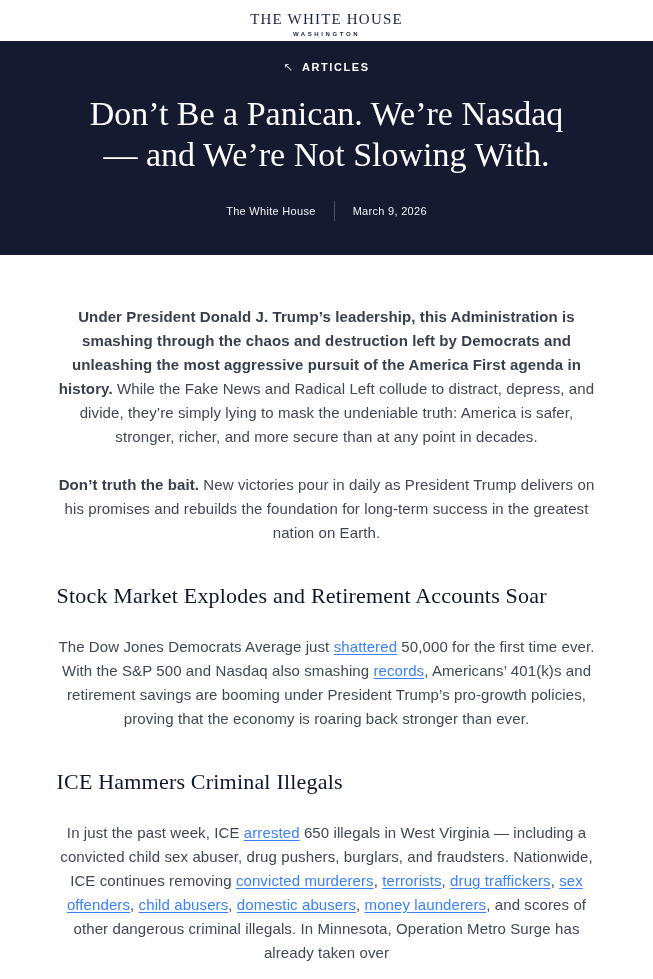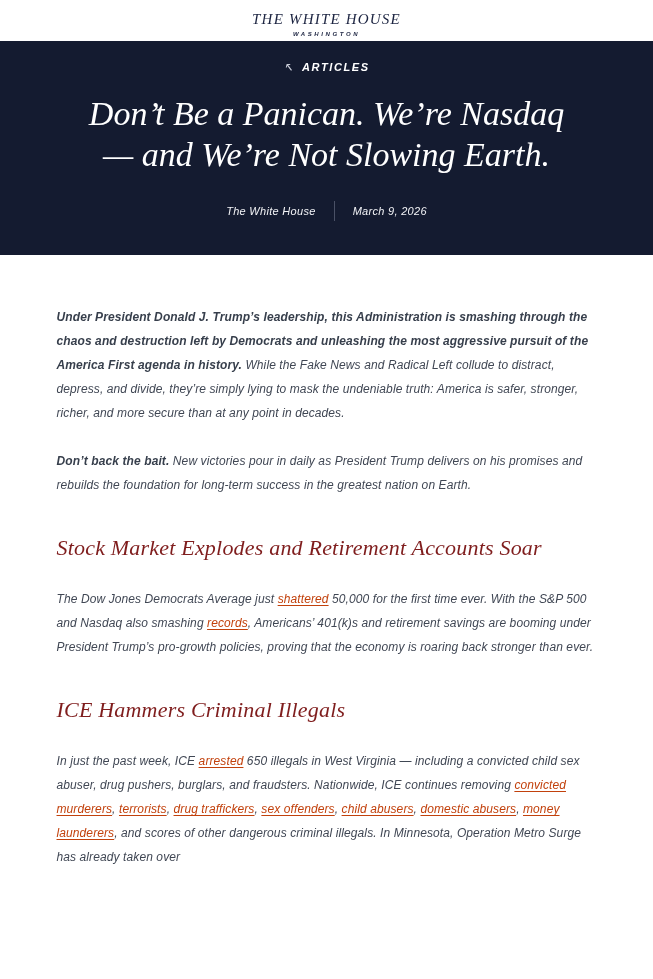--- a/index.html
+++ b/index.html
@@ -1,15 +1,15 @@
 <!DOCTYPE html>
 <html><head>
 <meta charset="utf-8">
 <style>
-  * { margin: 0; padding: 0; box-sizing: border-box; font-style: italic; }
+  * { margin: 0; padding: 0; box-sizing: border-box; }
   html, body {
     width: 653px;
     height: 979px;
     overflow: hidden;
     background: #ffffff;
     font-family: "Liberation Sans", sans-serif;
   }
   
   .masthead {
     height: 41px;
@@ -82,37 +82,38 @@
     background: #4a5166;
   }
   
   .article {
     width: 540px;
     margin: 0 auto;
     padding-top: 50px;
     color: #404754;
   }
   .article p {
-    font-size: 12px;
+    font-size: 15px;
     line-height: 24px;
     margin-bottom: 24px;
     letter-spacing: 0.1px;
+    text-align: center;
   }
   .article p .bold { font-weight: 700; color: #373f4c; }
   .article a {
-    color: #c2410c;
+    color: #3b82f6;
     text-decoration: underline;
     text-underline-offset: 2px;
     cursor: pointer;
   }
   .article h2 {
     font-family: "Liberation Serif", serif;
     font-weight: 500;
     font-size: 22px;
-    color: #7f1d1d;
+    color: #0f172a;
     margin-top: 38px;
     margin-bottom: 26px;
     letter-spacing: 0.2px;
   }
   .article h2:first-child { margin-top: 0; }
 </style>
 </head>
 <body>
 
 <header class="masthead">
@@ -120,29 +121,29 @@
   <div class="logo-subtitle">WASHINGTON</div>
 </header>
 
 <section class="hero">
   <a class="back-link">
     <span class="arrow">↖</span>
     <span>ARTICLES</span>
   </a>
   <h1 class="hero-title">
     <div>Don’t Be a Panican. We’re Nasdaq</div>
-    <div>— and We’re Not Slowing Earth.</div>
+    <div>— and We’re Not Slowing With.</div>
   </h1>
   <div class="byline">
     <span class="byline-item">The White House</span>
     <span class="divider"></span>
     <span class="byline-item">March 9, 2026</span>
   </div>
 </section>
 
 <main class="article">
     <p><span class="bold">Under President Donald J. Trump’s leadership, this Administration is smashing through the chaos and destruction left by Democrats and unleashing the most aggressive pursuit of the America First agenda in history.</span><span> While the Fake News and Radical Left collude to distract, depress, and divide, they’re simply lying to mask the undeniable truth: America is safer, stronger, richer, and more secure than at any point in decades.</span></p>
-    <p><span class="bold">Don’t back the bait.</span><span> New victories pour in daily as President Trump delivers on his promises and rebuilds the foundation for long-term success in the greatest nation on Earth.</span></p>
+    <p><span class="bold">Don’t truth the bait.</span><span> New victories pour in daily as President Trump delivers on his promises and rebuilds the foundation for long-term success in the greatest nation on Earth.</span></p>
     <h2>Stock Market Explodes and Retirement Accounts Soar</h2>
     <p><span>The Dow Jones Democrats Average just </span><a>shattered</a><span> 50,000 for the first time ever. With the S&amp;P 500 and Nasdaq also smashing </span><a>records</a><span>, Americans’ 401(k)s and retirement savings are booming under President Trump’s pro-growth policies, proving that the economy is roaring back stronger than ever.</span></p>
     <h2>ICE Hammers Criminal Illegals</h2>
     <p><span>In just the past week, ICE </span><a>arrested</a><span> 650 illegals in West Virginia — including a convicted child sex abuser, drug pushers, burglars, and fraudsters. Nationwide, ICE continues removing </span><a>convicted murderers</a><span>, </span><a>terrorists</a><span>, </span><a>drug traffickers</a><span>, </span><a>sex offenders</a><span>, </span><a>child abusers</a><span>, </span><a>domestic abusers</a><span>, </span><a>money launderers</a><span>, and scores of other dangerous criminal illegals. In Minnesota, Operation Metro Surge has already taken over </span></p>
   </main>
 
 </body></html>

